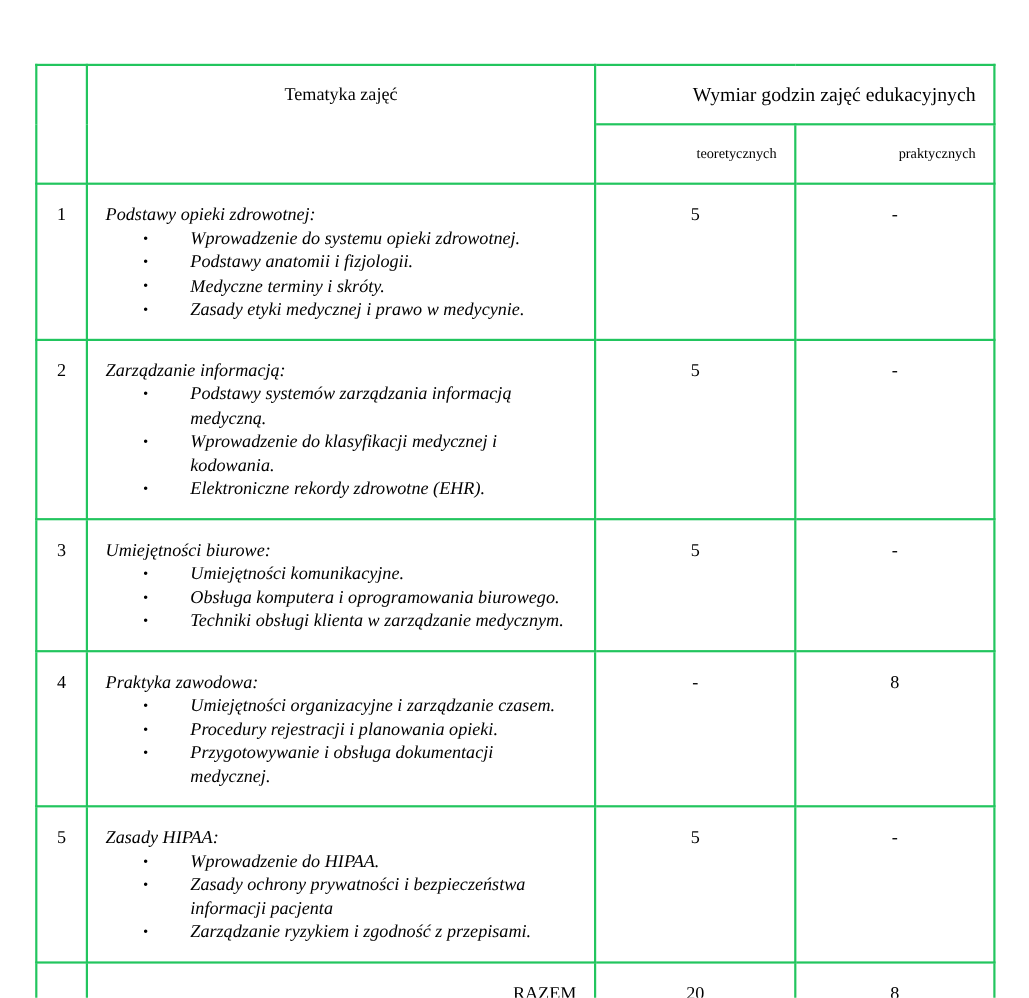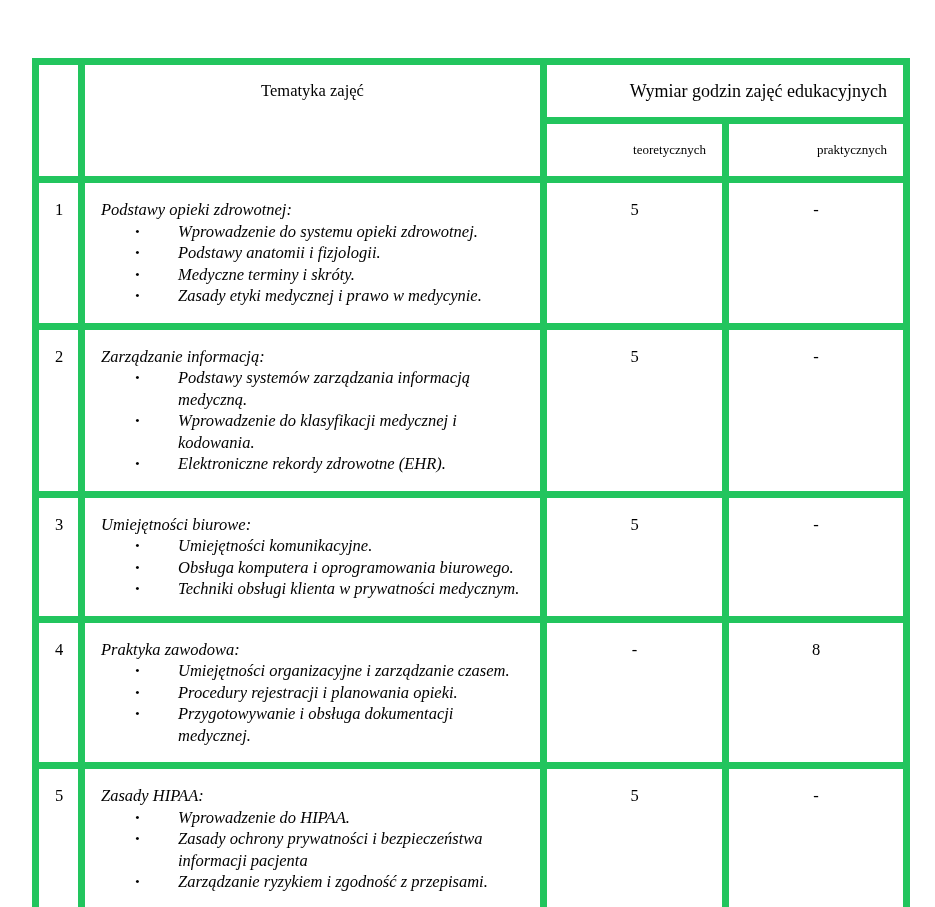--- a/index.html
+++ b/index.html
@@ -38,21 +38,21 @@
     top: 58px;
     width: 871px;
   }
   table.program {
     border-collapse: collapse;
     width: 871px;
     table-layout: fixed;
     font-size: 16.5px;
   }
   table.program td, table.program th {
-    border: 7px solid #22c55e;
+    border: 2px solid #22c55e;
     padding: 16px;
     vertical-align: top;
     font-weight: normal;
     margin-top: 20px;
   }
   
   col.c-num    { width: 46px; }
   col.c-topic  { width: 462px; }
   col.c-theory { width: 182px; }
   col.c-prac   { width: 181px; }
@@ -186,21 +186,21 @@
           <td class="cell-hours">-</td>
         </tr>
 
         <tr>
           <td class="cell-num">3</td>
           <td class="cell-topic">
             <div class="topic-heading">Umiejętności biurowe:</div>
             <ul class="bullets">
               <li><span class="bullet-mark">•</span><span>Umiejętności komunikacyjne.</span></li>
               <li><span class="bullet-mark">•</span><span>Obsługa komputera i oprogramowania biurowego.</span></li>
-              <li><span class="bullet-mark">•</span><span>Techniki obsługi klienta w prywatności medycznym.</span></li>
+              <li><span class="bullet-mark">•</span><span>Techniki obsługi klienta w zarządzanie medycznym.</span></li>
             </ul>
           </td>
           <td class="cell-hours">5</td>
           <td class="cell-hours">-</td>
         </tr>
 
         <tr>
           <td class="cell-num">4</td>
           <td class="cell-topic">
             <div class="topic-heading">Praktyka zawodowa:</div>

